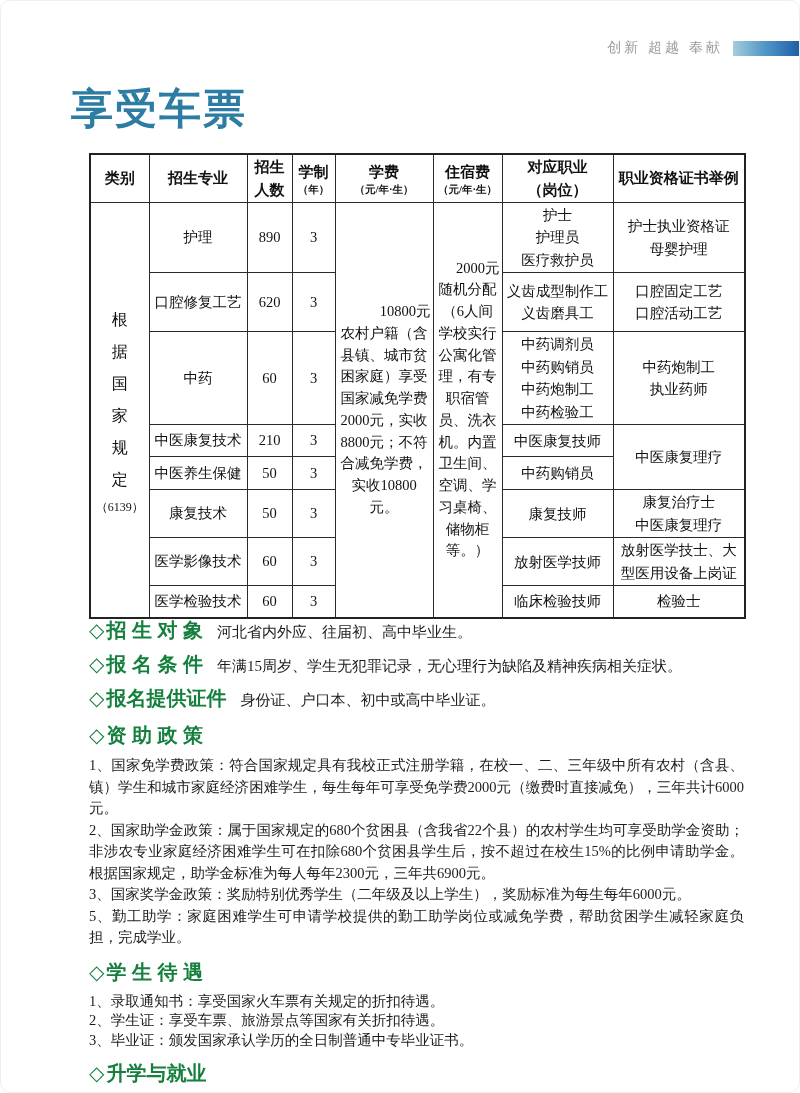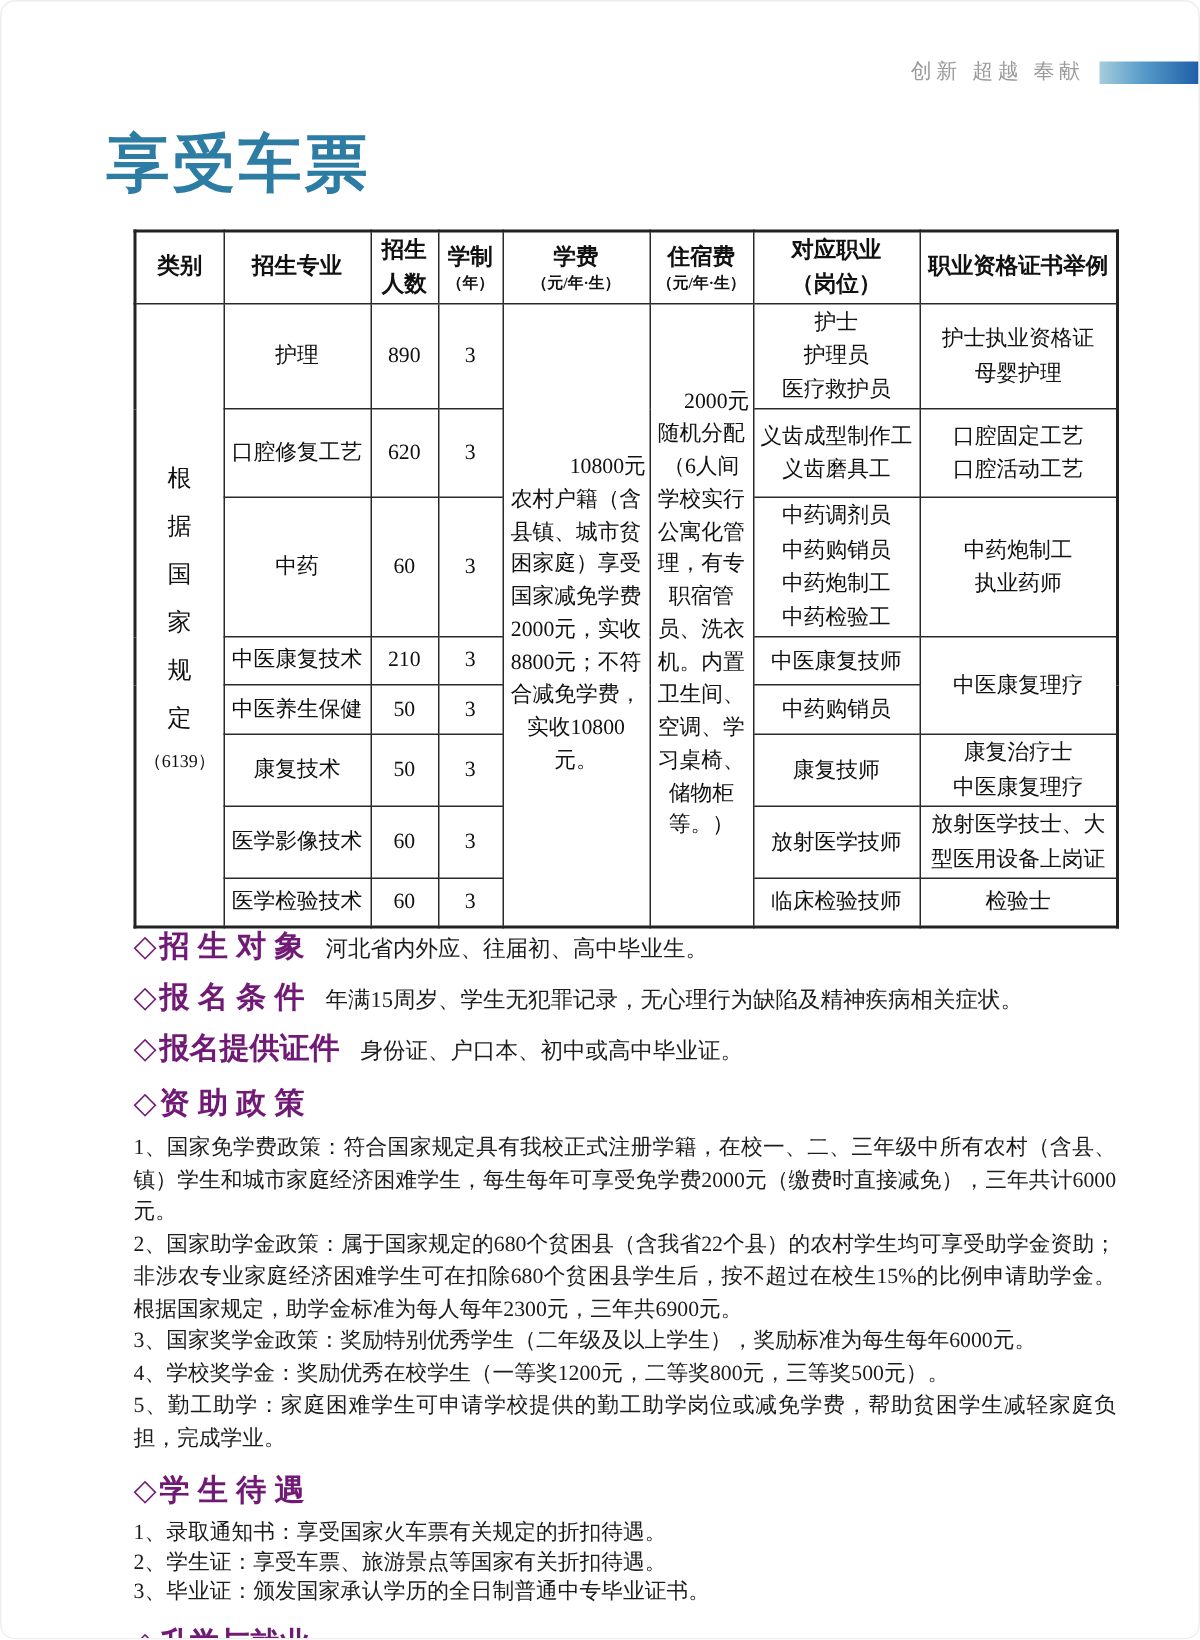--- a/index.html
+++ b/index.html
@@ -46,21 +46,21 @@
   .cat-cell{vertical-align:middle;}
   .cat-text{width:1.15em;margin:0 auto;word-break:break-all;line-height:32px;font-size:16px;}
   .cat-code{font-size:12px;margin-top:2px;}
   .tuition-cell,.accom-cell{text-align:left;padding:4px 6px;line-height:1.75;}
   .tuition-cell .amount,.accom-cell .amount{text-align:right;}
   .jobs div,.certs div{line-height:1.55;}
   
   .sections{position:absolute;left:88px;top:616px;width:655px;}
   .sec-head{
     font-family:"Liberation Sans","DejaVu Sans",sans-serif;
-    font-size:20px;font-weight:bold;color:#701a75;
+    font-size:20px;font-weight:bold;color:#15803d;
     display:inline-block;margin:0;
   }
   .diamond{font-weight:normal;margin-right:2px;}
   .sec-line{margin-bottom:7px;display:flex;align-items:baseline;}
   .sec-inline{font-size:15px;font-weight:normal;color:#1c1c1c;margin-left:14px;}
   .sec-block{margin-top:10px;}
   .sec-items{margin:6px 0 0 0;}
   .sec-items p{margin:0;font-size:14.5px;line-height:21.5px;text-align:justify;}
   .sec-items.loose p{line-height:19.5px;}
 </style>
@@ -241,21 +241,20 @@
       <h2 class="sec-head"><span class="diamond">◇</span><span>报名提供证件</span></h2>
       <span class="sec-inline">身份证、户口本、初中或高中毕业证。</span>
     </div>
 
     <div class="sec-block">
       <h2 class="sec-head"><span class="diamond">◇</span><span>资 助 政 策</span></h2>
       <div class="sec-items">
         <p>1、国家免学费政策：符合国家规定具有我校正式注册学籍，在校一、二、三年级中所有农村（含县、镇）学生和城市家庭经济困难学生，每生每年可享受免学费2000元（缴费时直接减免），三年共计6000元。</p>
         <p>2、国家助学金政策：属于国家规定的680个贫困县（含我省22个县）的农村学生均可享受助学金资助；非涉农专业家庭经济困难学生可在扣除680个贫困县学生后，按不超过在校生15%的比例申请助学金。根据国家规定，助学金标准为每人每年2300元，三年共6900元。</p>
         <p>3、国家奖学金政策：奖励特别优秀学生（二年级及以上学生），奖励标准为每生每年6000元。</p>
-        <p>4、学校奖学金：奖励优秀在校学生（一等奖1200元，二等奖800元，三等奖500元）。</p>
         <p>5、勤工助学：家庭困难学生可申请学校提供的勤工助学岗位或减免学费，帮助贫困学生减轻家庭负担，完成学业。</p>
       </div>
     </div>
 
     <div class="sec-block">
       <h2 class="sec-head"><span class="diamond">◇</span><span>学 生 待 遇</span></h2>
       <div class="sec-items loose">
         <p>1、录取通知书：享受国家火车票有关规定的折扣待遇。</p>
         <p>2、学生证：享受车票、旅游景点等国家有关折扣待遇。</p>
         <p>3、毕业证：颁发国家承认学历的全日制普通中专毕业证书。</p>

